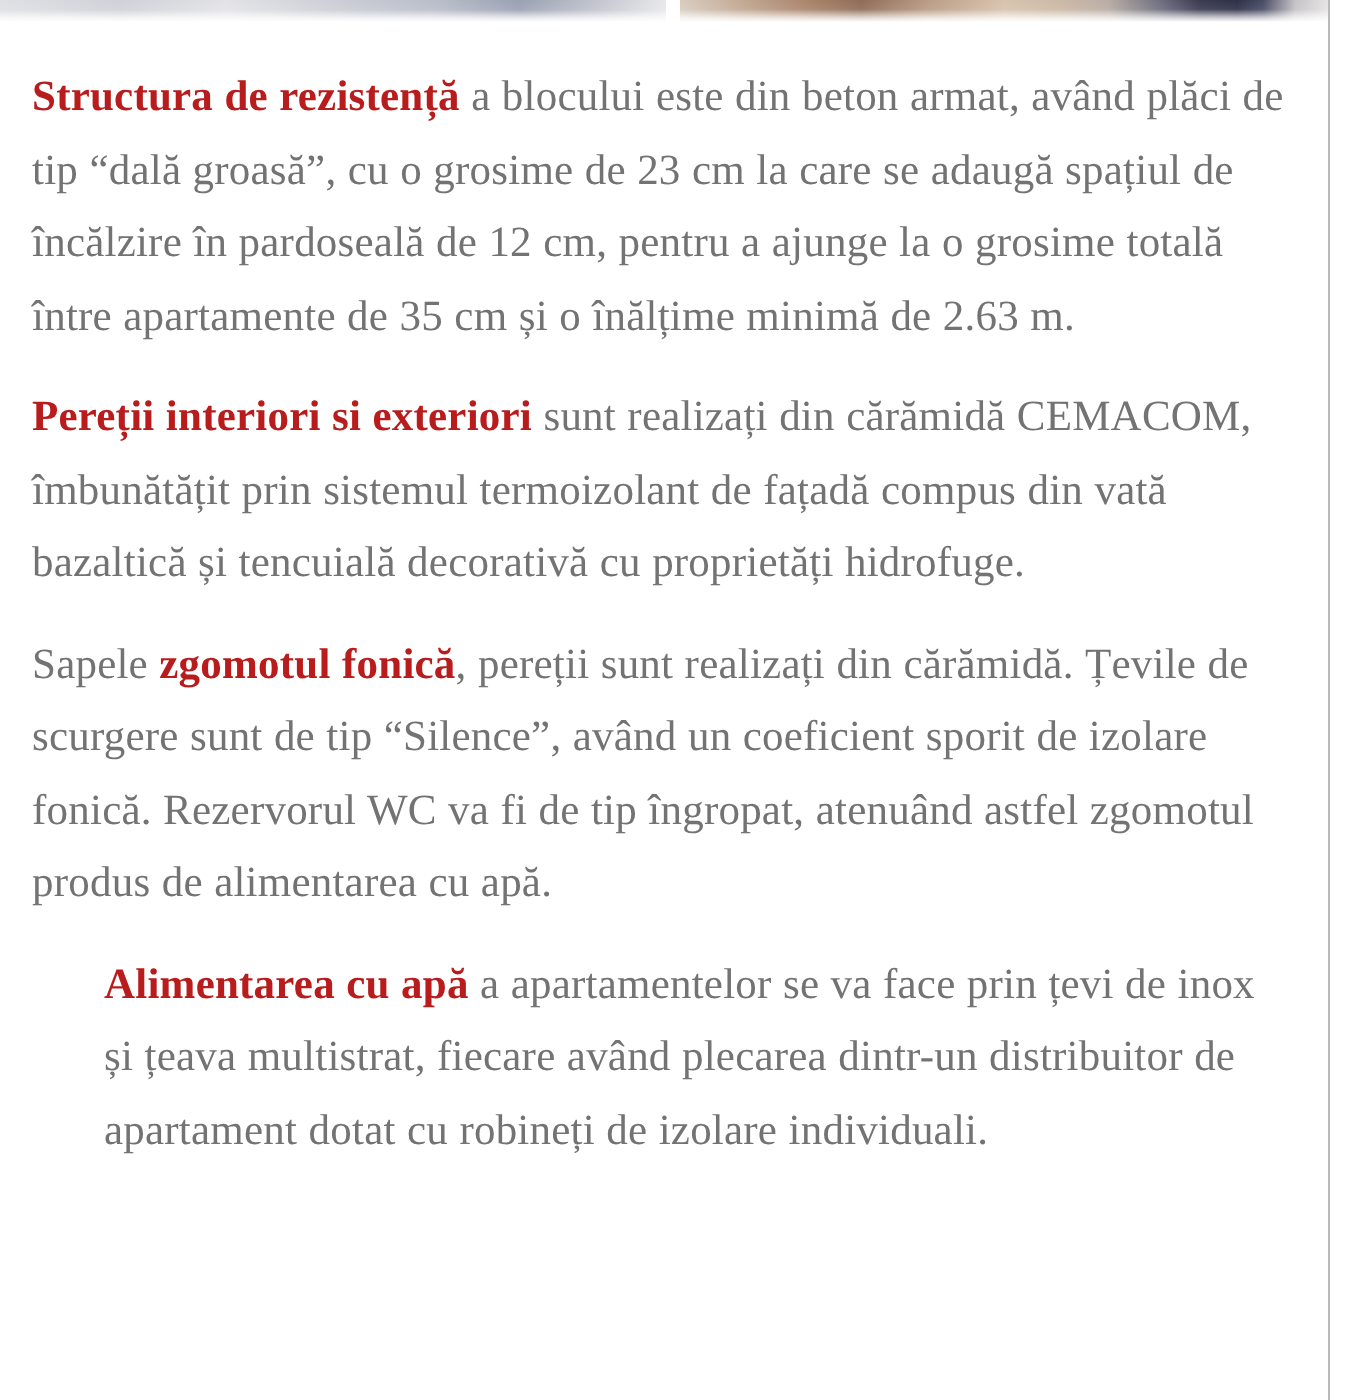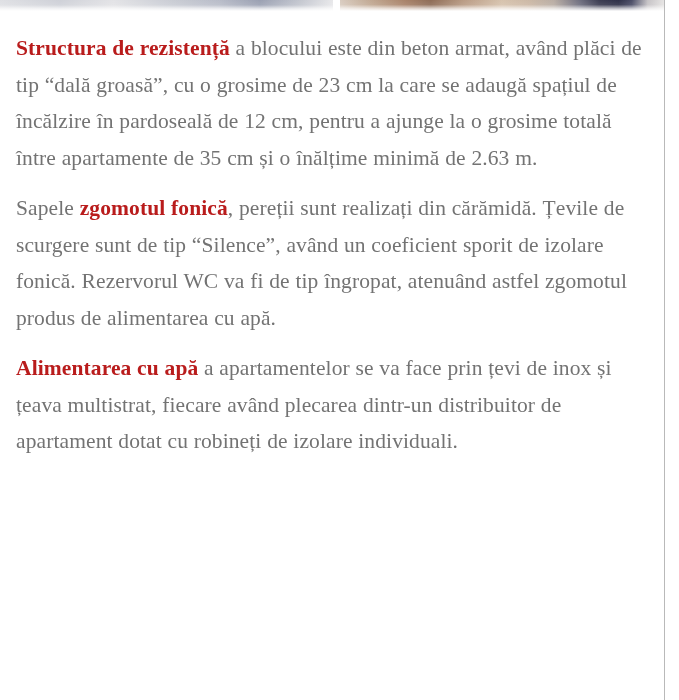--- a/index.html
+++ b/index.html
@@ -108,20 +108,21 @@
     font-size: 21.5px;
     line-height: 36.5px;
     color: #5e5a57;
     font-weight: 400;
     letter-spacing: 0.005em;
     text-align: left;
     word-spacing: 0.01em;
   }
   .para:last-child {
     margin-bottom: 0;
+    margin-left: 36px;
   }
   .lead {
     font-weight: 700;
     color: #b91c1c;
   }
   .runin {
     color: #737373;
   }
 </style>
 </head>
@@ -135,20 +136,23 @@
   </div>
 
   <div id="right-rule"></div>
 
   <div id="article">
 
     <p class="para">
       <span class="lead">Structura de rezistență</span><span class="runin"> a blocului este din beton armat, având plăci de tip “dală groasă”, cu o grosime de 23 cm la care se adaugă spațiul de încălzire în pardoseală de 12 cm, pentru a ajunge la o grosime totală între apartamente de 35 cm și o înălțime minimă de 2.63 m.</span>
     </p>
 
+    <p class="para">
+      <span class="lead">Pereții interiori si exteriori</span><span class="runin"> sunt realizați din cărămidă CEMACOM, îmbunătățit prin sistemul termoizolant de fațadă compus din vată bazaltică și tencuială decorativă cu proprietăți hidrofuge.</span>
+    </p>
 
 
     <p class="para">
       <span class="runin">Sapele </span><span class="lead">zgomotul fonică</span><span class="runin">, pereții sunt realizați din cărămidă. Țevile de scurgere sunt de tip “Silence”, având un coeficient sporit de izolare fonică. Rezervorul WC va fi de tip îngropat, atenuând astfel zgomotul produs de alimentarea cu apă.</span>
     </p>
 
     <p class="para">
       <span class="lead">Alimentarea cu apă</span><span class="runin"> a apartamentelor se va face prin țevi de inox și țeava multistrat, fiecare având plecarea dintr-un distribuitor de apartament dotat cu robineți de izolare individuali.</span>
     </p>
 

